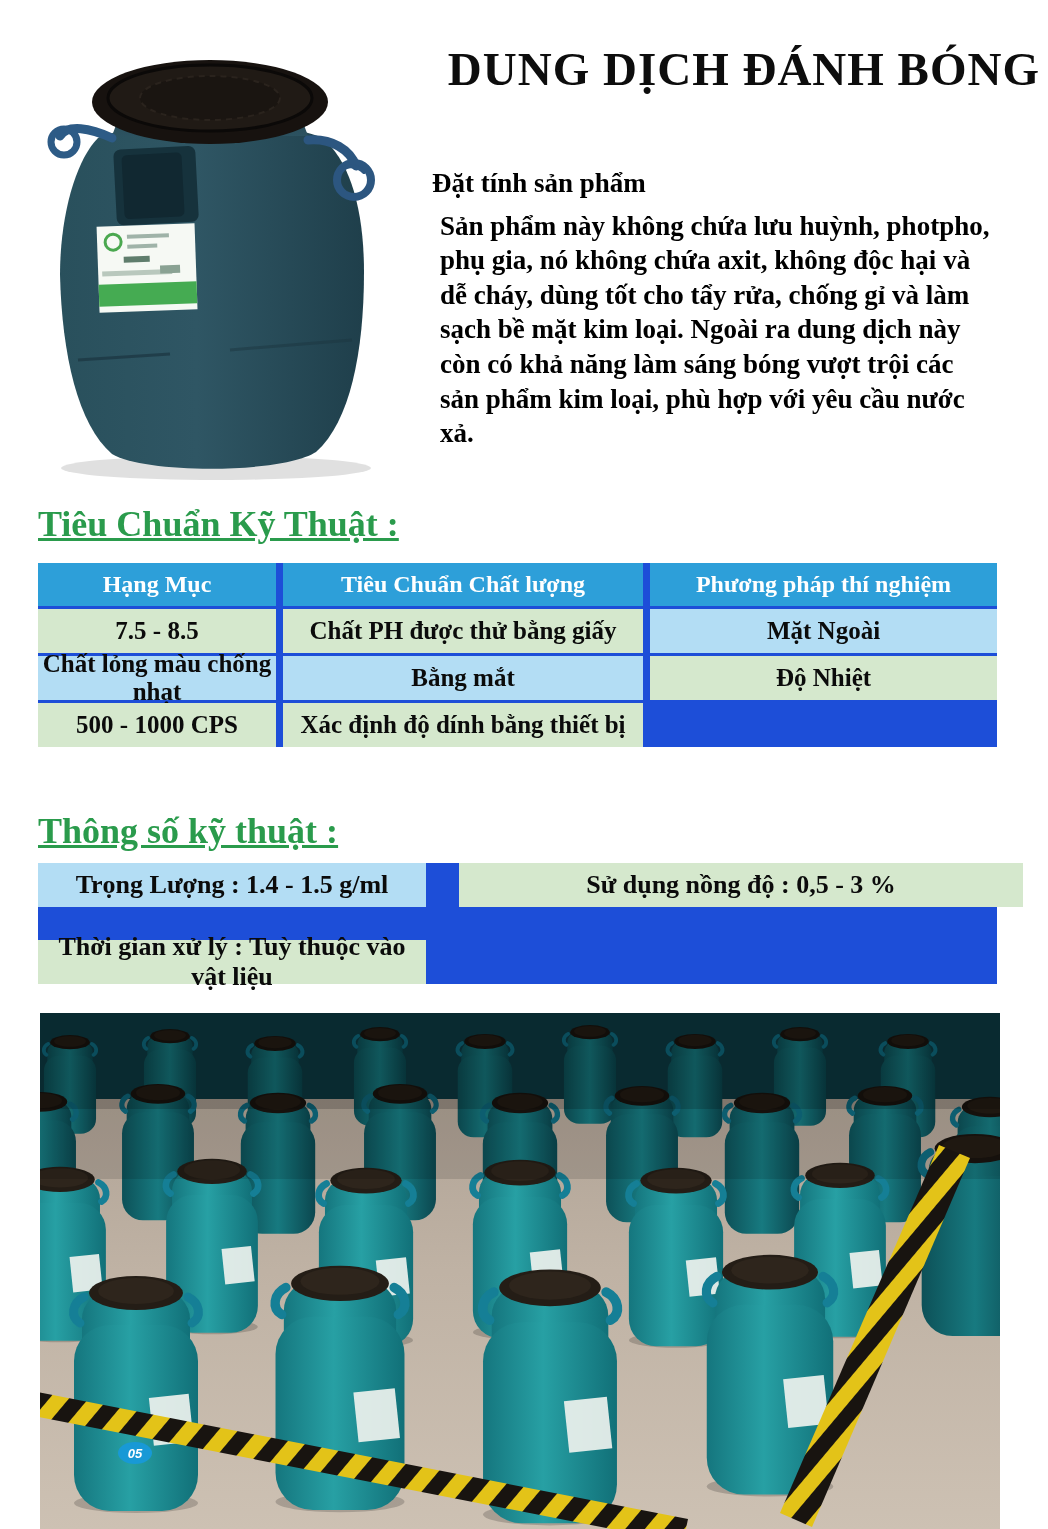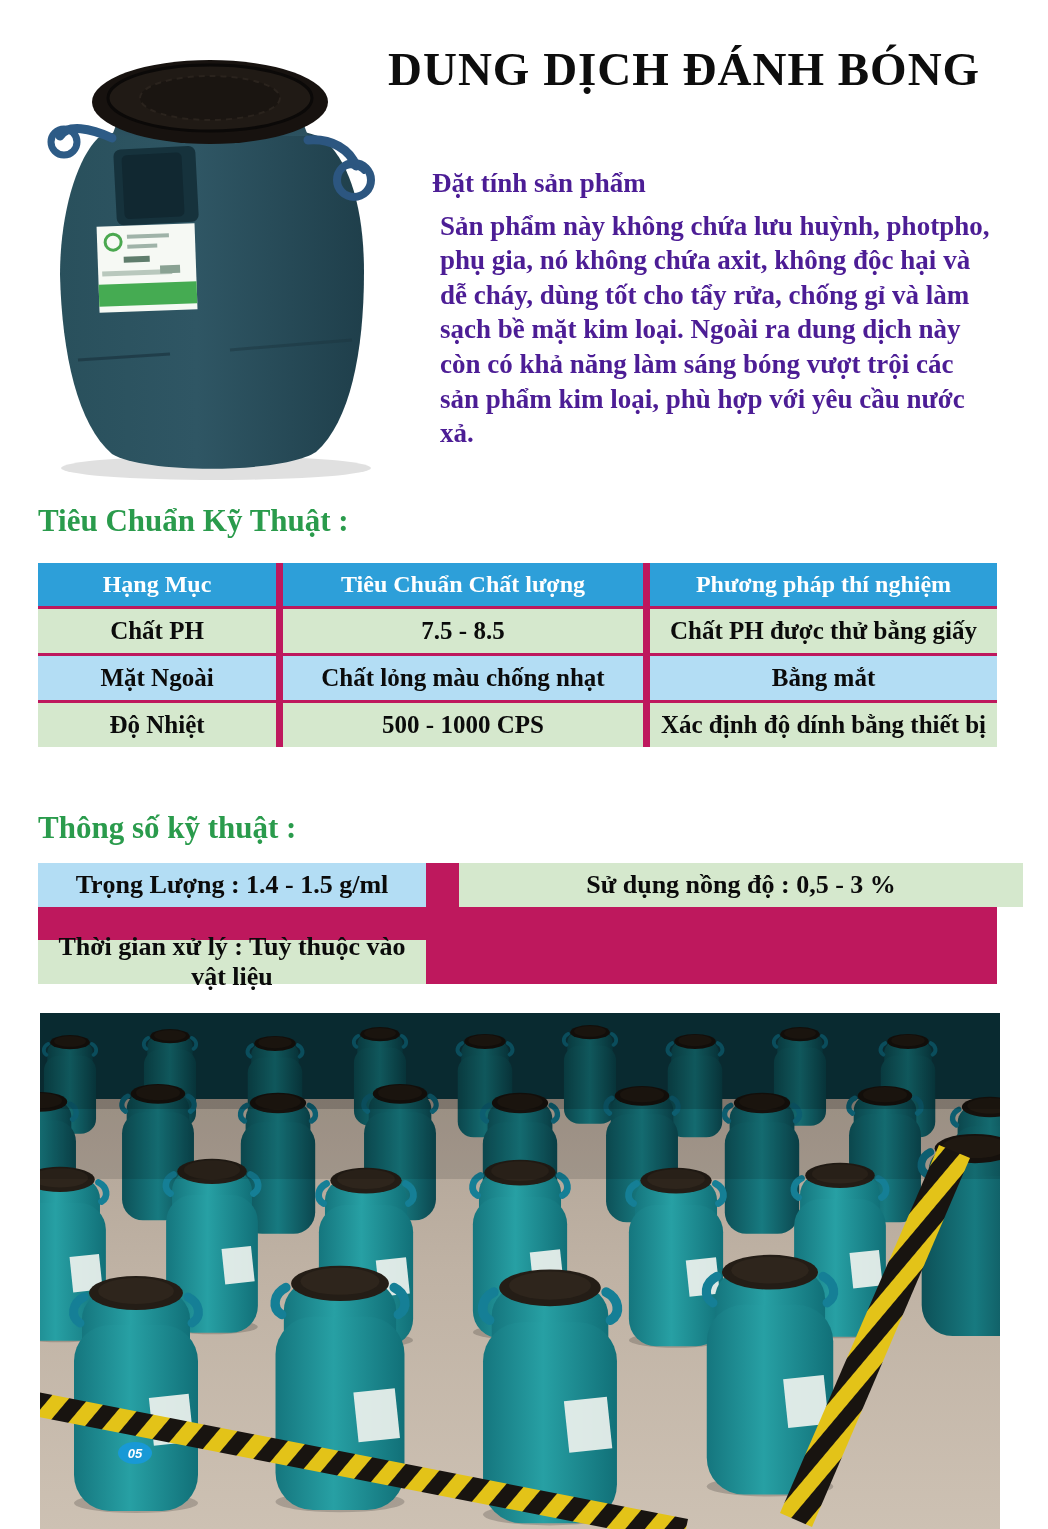--- a/index.html
+++ b/index.html
@@ -3,35 +3,35 @@
 <meta charset="utf-8">
 <style>
   html,body{margin:0;padding:0;background:#fff;}
   .page{
     position:relative;width:1048px;height:1529px;background:#ffffff;overflow:hidden;
     font-family:"Liberation Serif","DejaVu Serif",serif;color:#000;
   }
   
   .product-image{position:absolute;left:20px;top:20px;width:380px;height:462px;}
   .doc-title{
-    position:absolute;left:388px;top:42px;width:652px;text-align:left;
+    position:absolute;left:388px;top:42px;width:652px;text-align:right;
     font-size:47px;font-weight:bold;letter-spacing:1px;color:#0d0d0d;white-space:nowrap;
   }
   .description{position:absolute;left:432px;top:166px;width:575px;
-    font-size:27px;font-weight:bold;line-height:34.6px;color:#4c1d95;}
+    font-size:27px;font-weight:bold;line-height:34.6px;color:#000000;}
   .description .desc-heading{margin:0;}
   .description .desc-body{margin:8px;}
   
   .section-heading{
-    position:absolute;left:38px;font-size:31px;font-weight:bold;color:#2a9b4c;white-space:nowrap;
+    position:absolute;left:38px;font-size:36px;font-weight:bold;color:#2a9b4c;white-space:nowrap;text-decoration:underline;
   }
   .h-standards{top:503px;}
   .h-specs{top:810px;}
   
-  .tbl{position:absolute;left:38px;width:959px;display:grid;background:#be185d;}
+  .tbl{position:absolute;left:38px;width:959px;display:grid;background:#1d4ed8;}
   .tbl .cell{
     display:flex;align-items:center;justify-content:center;text-align:center;
     font-weight:bold;font-size:25px;color:#0b0b0b;
   }
   .tbl1{top:563px;grid-template-columns:238px 360px 347px;column-gap:7px;row-gap:3px;}
   .tbl1 .cell{height:44px;}
   .tbl1 .head{background:#2d9fd9;color:#ffffff;height:43px;font-size:24px;}
   .tbl2{top:863px;grid-template-columns:388px 564px;column-gap:7px;row-gap:3px;gap:33px;}
   .tbl2 .cell{height:44px;font-size:26px;}
   .bg-green{background:#d5e8cd;}
@@ -105,21 +105,20 @@
     <p class="desc-body">Sản phẩm này không chứa lưu huỳnh, photpho, phụ gia, nó không chứa axit, không độc hại và dễ cháy, dùng tốt cho tẩy rửa, chống gỉ và làm sạch bề mặt kim loại. Ngoài ra dung dịch này còn có khả năng làm sáng bóng vượt trội các sản phẩm kim loại, phù hợp với yêu cầu nước xả.</p>
   </div>
 
   <div class="section-heading h-standards">Tiêu Chuẩn Kỹ Thuật :</div>
 
   <div class="tbl tbl1">
     <div class="cell head">Hạng Mục</div>
     <div class="cell head">Tiêu Chuẩn Chất lượng</div>
     <div class="cell head">Phương pháp thí nghiệm</div>
 
-    <div class="cell bg-green">Chất PH</div>
     <div class="cell bg-green">7.5 - 8.5</div>
     <div class="cell bg-green">Chất PH được thử bằng giấy</div>
 
     <div class="cell bg-blue">Mặt Ngoài</div>
     <div class="cell bg-blue">Chất lỏng màu chống nhạt</div>
     <div class="cell bg-blue">Bằng mắt</div>
 
     <div class="cell bg-green">Độ Nhiệt</div>
     <div class="cell bg-green">500 - 1000 CPS</div>
     <div class="cell bg-green">Xác định độ dính bằng thiết bị</div>

